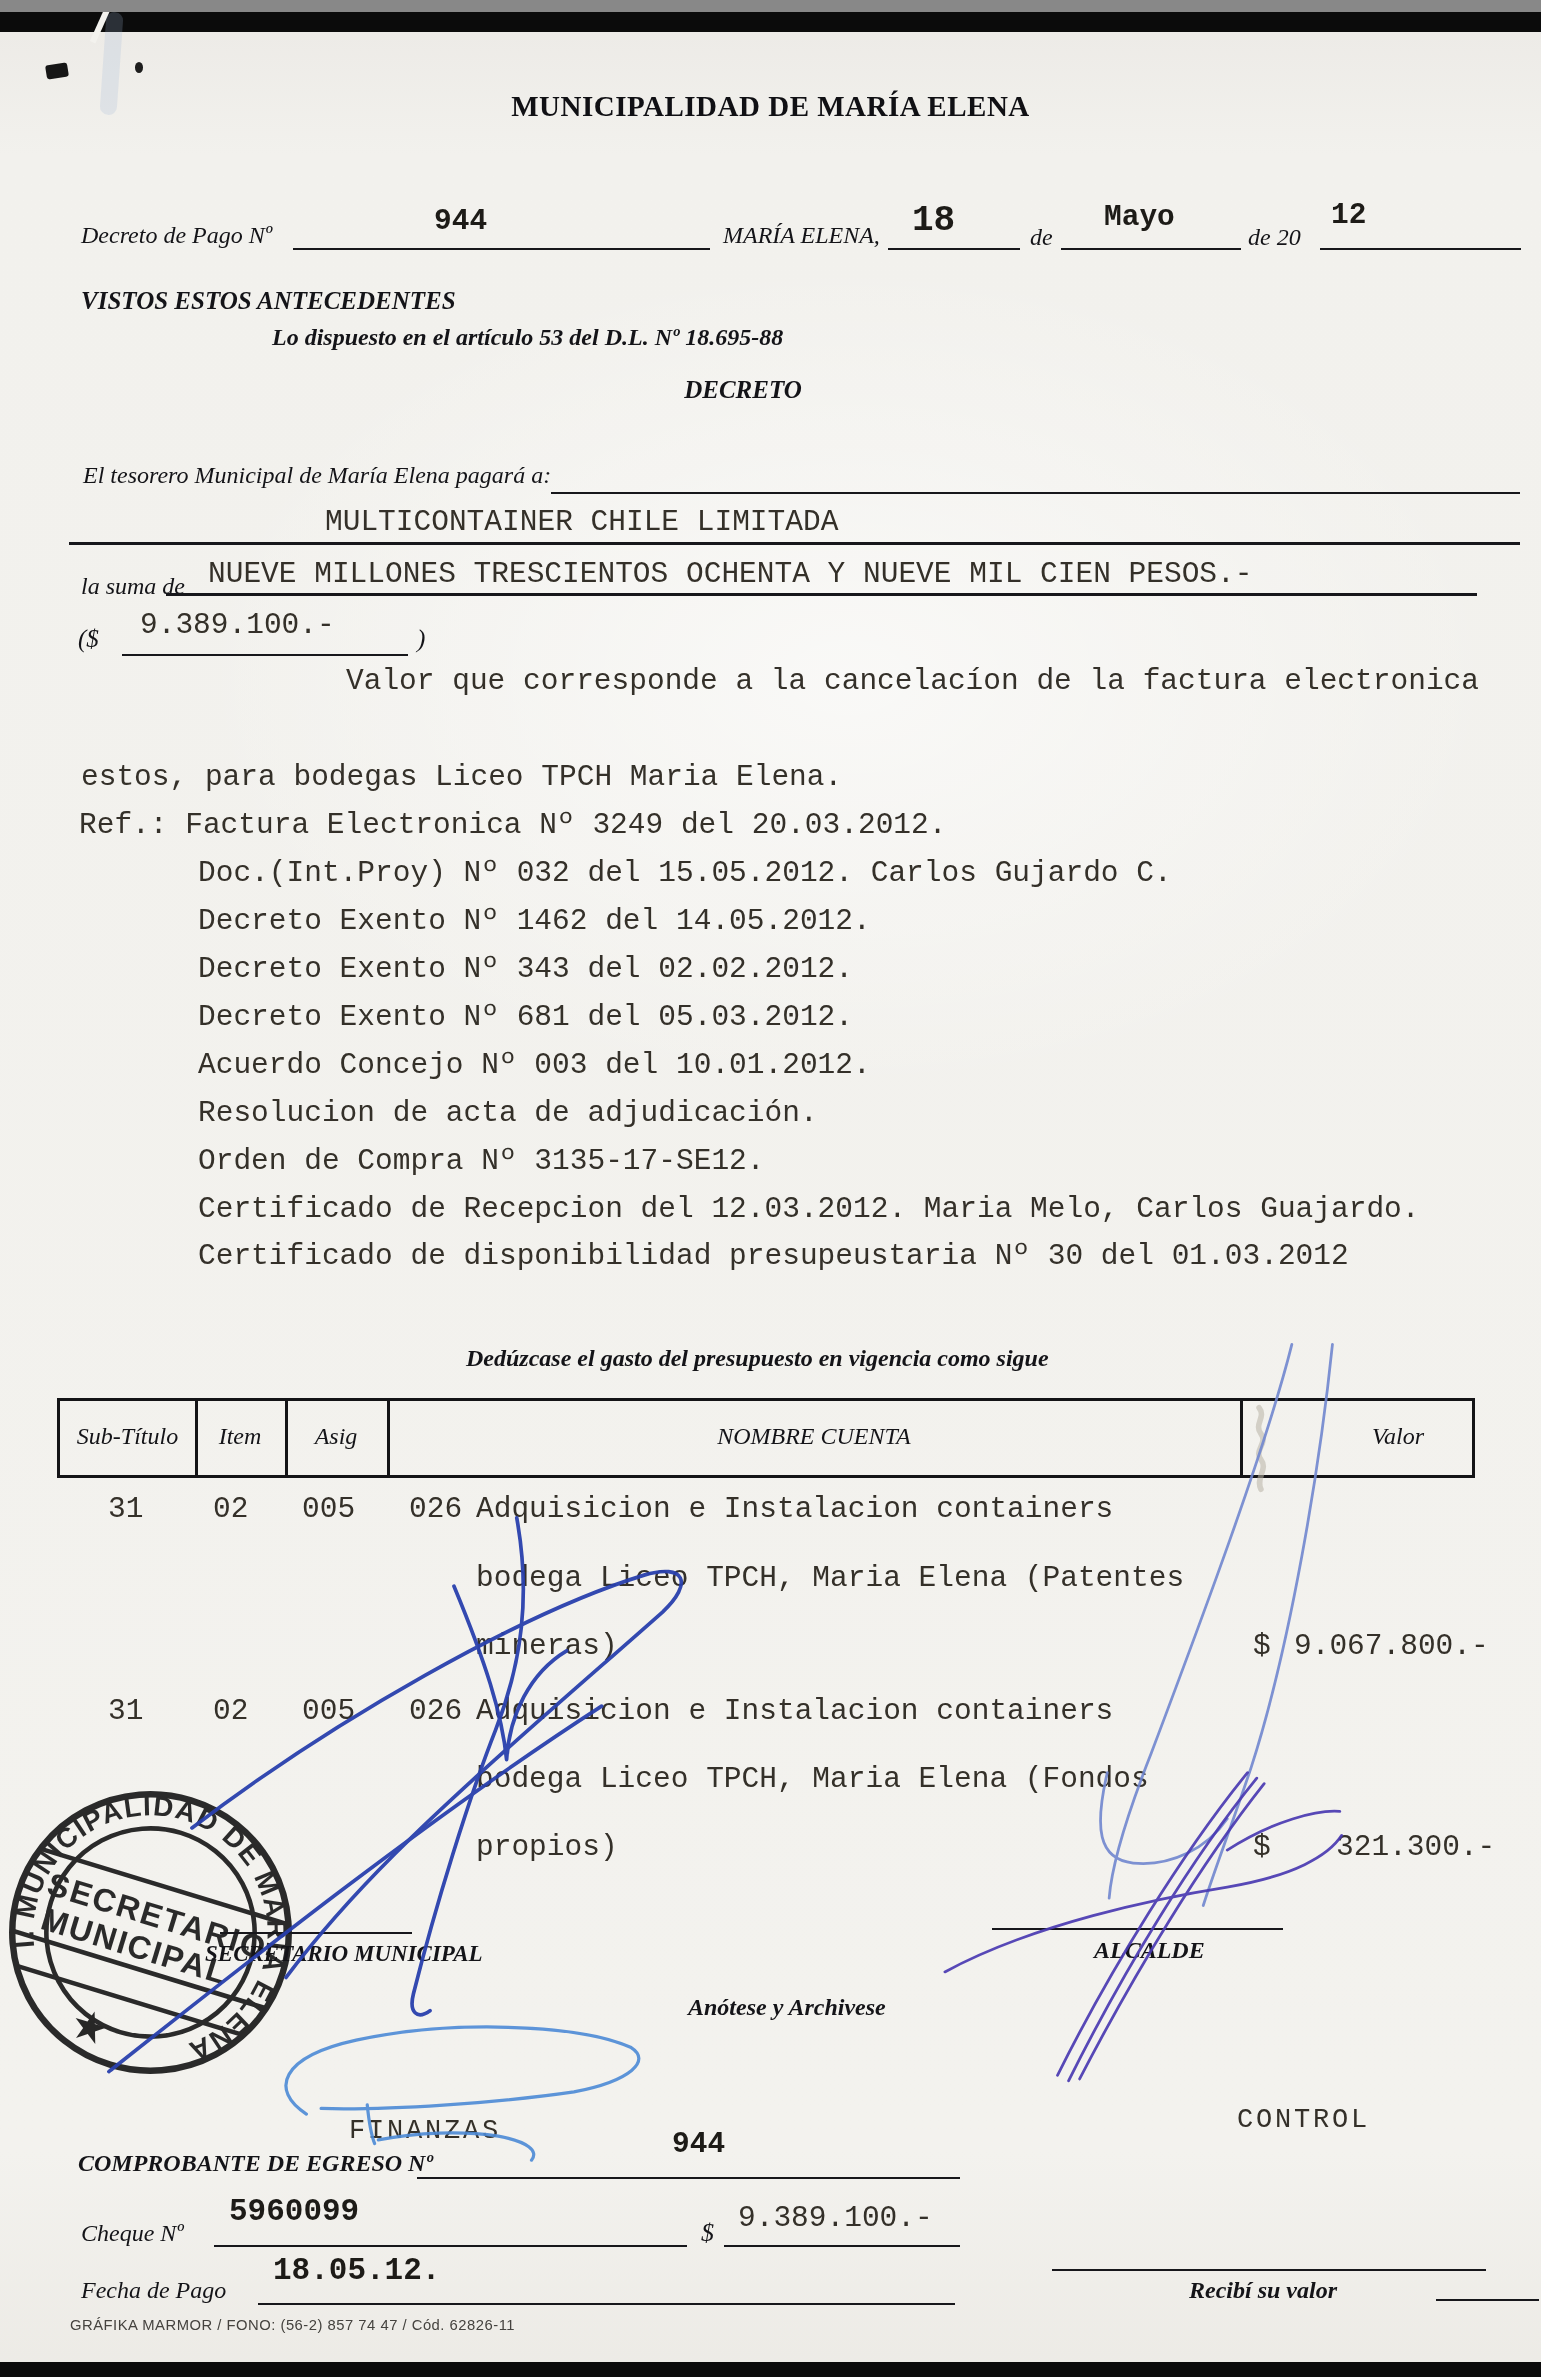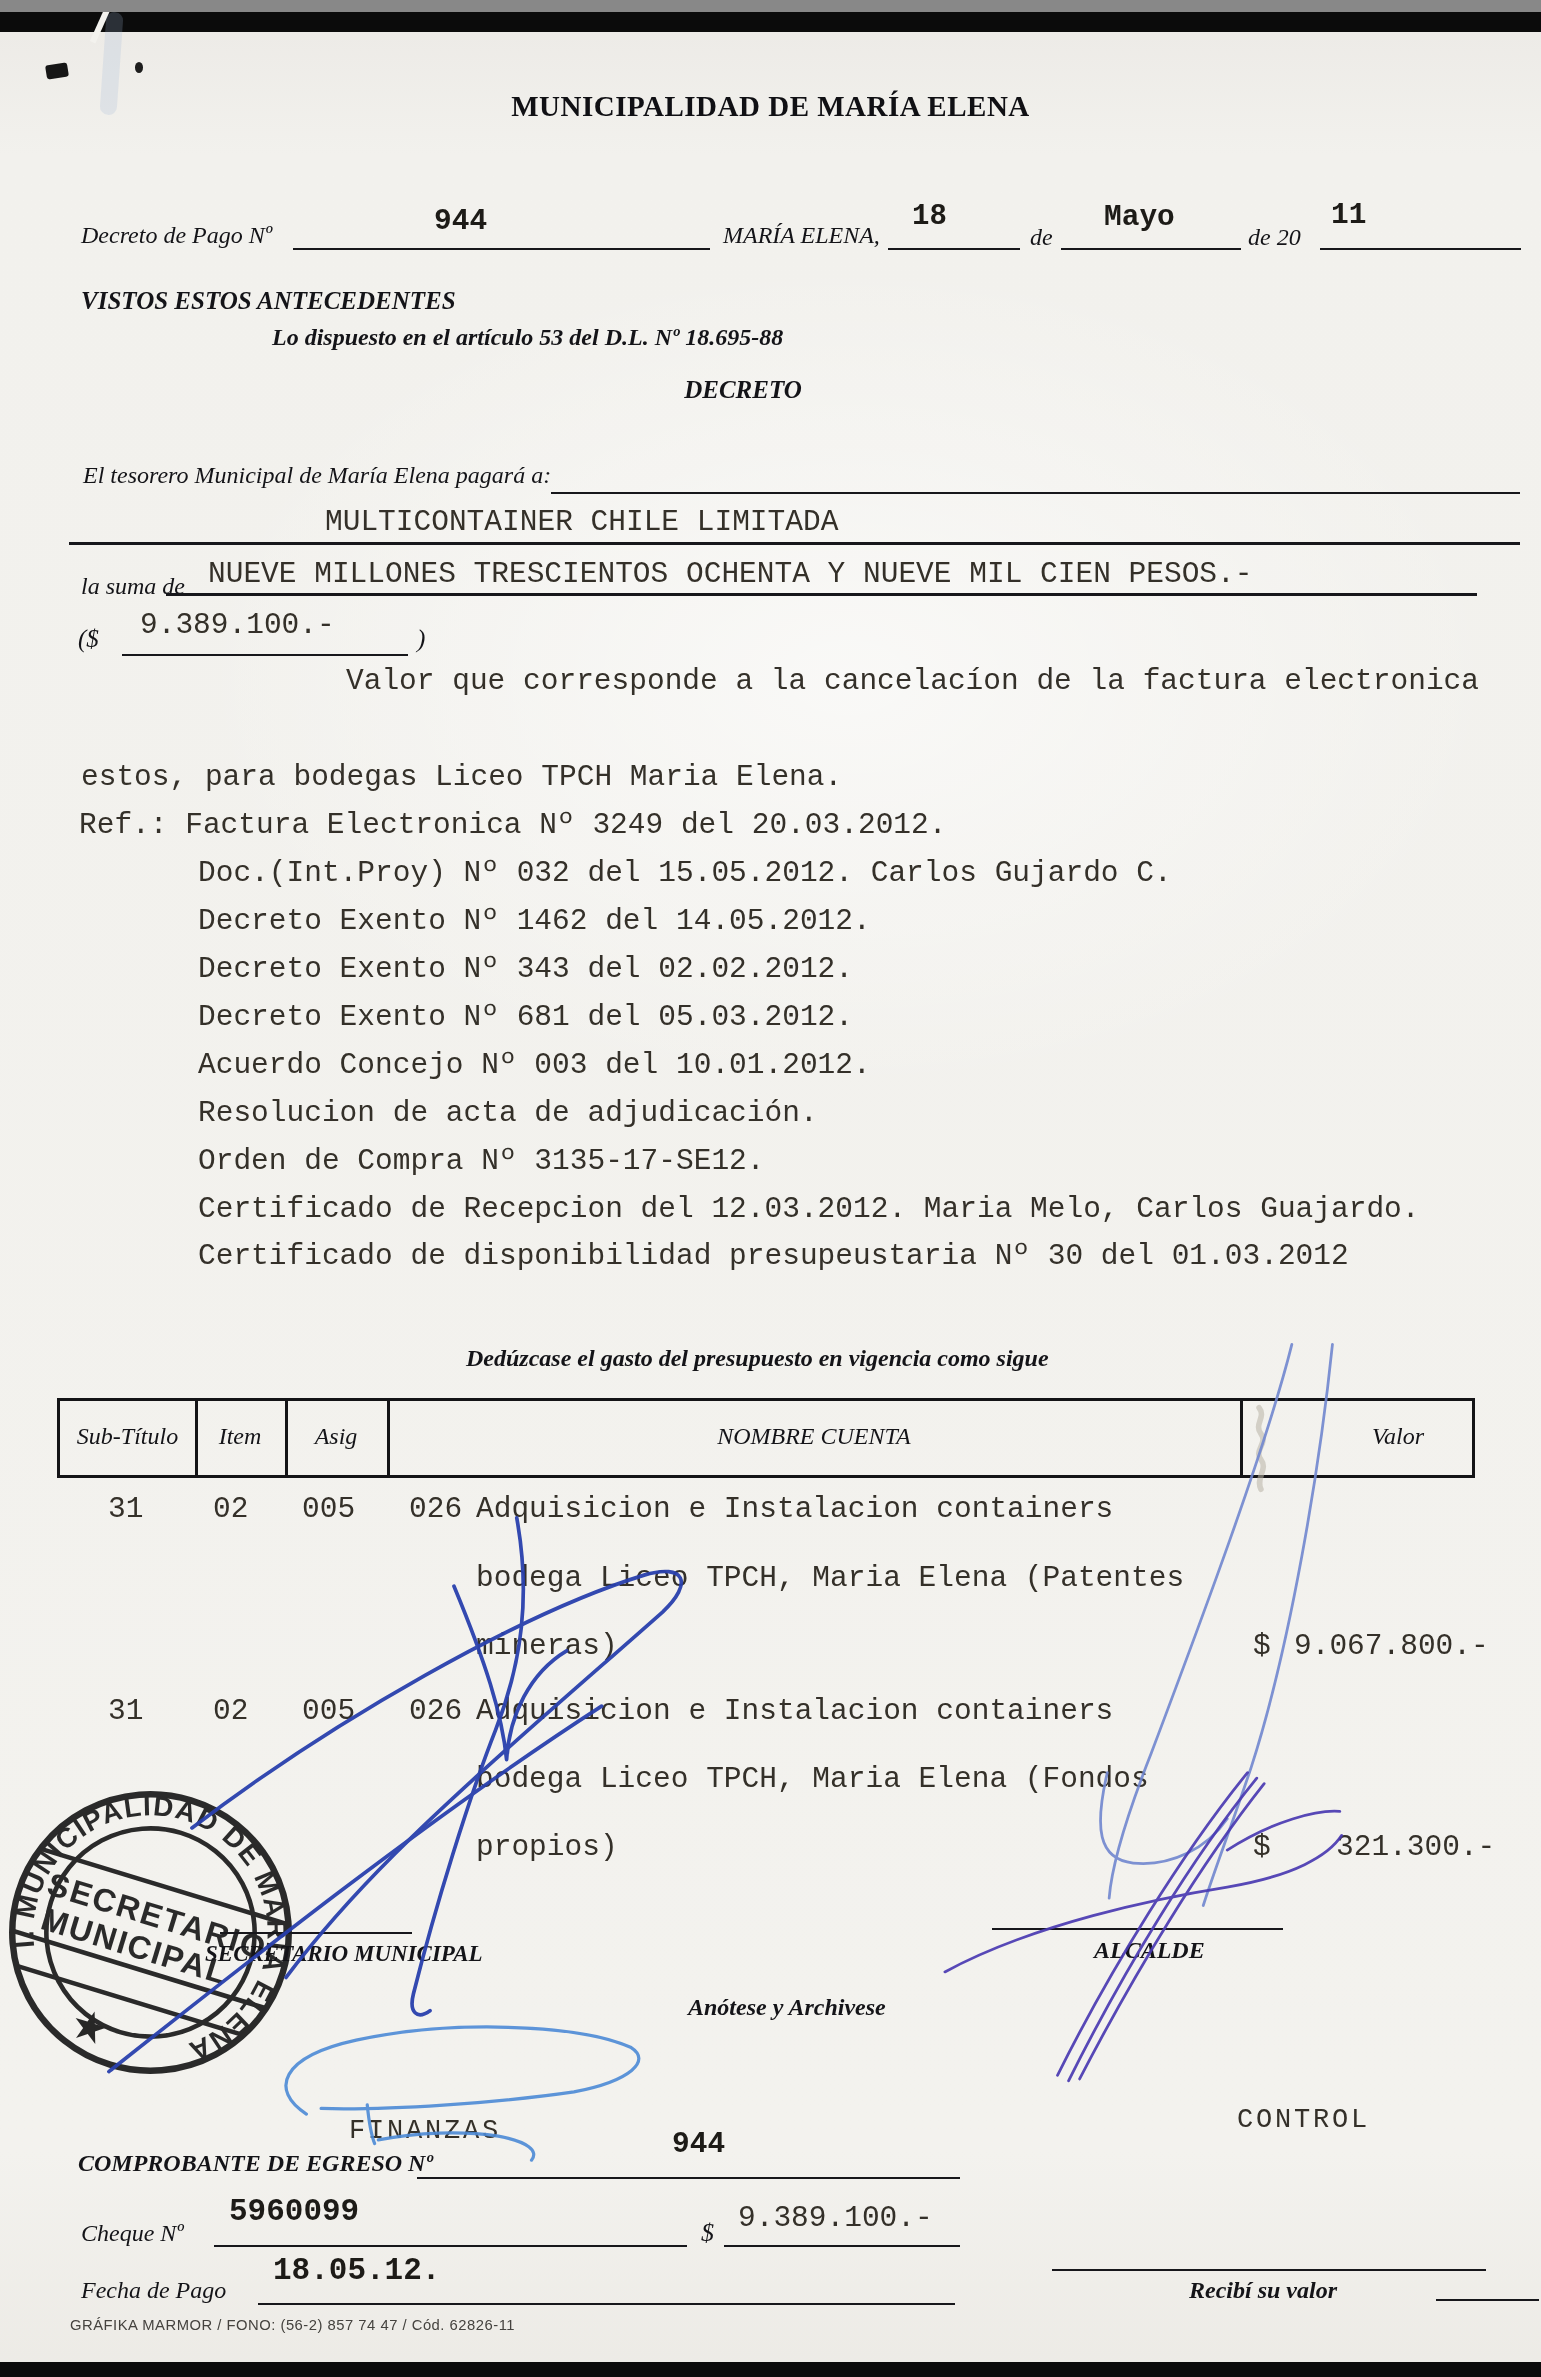--- a/index.html
+++ b/index.html
@@ -33,27 +33,27 @@
   <div class="abs" style="left:135px;top:50px;width:8.3px;height:11px;background:#1d1d1d;border-radius:50%;"></div>
   <div class="abs" style="left:103px;top:0;width:16.6px;height:103px;background:#9fb6d8;opacity:.22;border-radius:8.3px;transform:rotate(4deg);"></div>
 
   <div class="abs sc" style="left:0;right:0;top:78px;text-align:center;font-size:29px;font-weight:bold;letter-spacing:0.5px;">MUNICIPALIDAD DE MARÍA ELENA</div>
 
   <div class="abs it" style="left:81px;top:210px;font-size:24px;">Decreto de Pago Nº</div>
   <div class="rule" style="left:293px;top:236px;width:417px;"></div>
   <div class="abs tw dark" style="left:434px;top:192px;font-size:29.5px;">944</div>
   <div class="abs it" style="left:723px;top:210px;font-size:24px;">MARÍA ELENA,</div>
   <div class="rule" style="left:888px;top:236px;width:132px;"></div>
-  <div class="abs tw dark" style="left:912px;top:188px;font-size:29px;">18</div>
+  <div class="abs tw dark" style="left:912px;top:188px;font-size:36px;">18</div>
   <div class="abs it" style="left:1030px;top:212px;font-size:24px;">de</div>
   <div class="rule" style="left:1061px;top:236px;width:180px;"></div>
   <div class="abs tw dark" style="left:1104px;top:188px;font-size:29.5px;text-align:right;">Mayo</div>
   <div class="abs it" style="left:1248px;top:212px;font-size:24px;">de 20</div>
   <div class="rule" style="left:1320px;top:236px;width:201px;"></div>
-  <div class="abs tw dark" style="left:1331px;top:186px;font-size:29.5px;">11</div>
+  <div class="abs tw dark" style="left:1331px;top:186px;font-size:29.5px;">12</div>
 
   <div class="abs it" style="left:81px;top:275px;font-size:25px;font-weight:600;">VISTOS ESTOS ANTECEDENTES</div>
   <div class="abs it" style="left:272px;top:312px;font-size:24px;font-weight:600;">Lo dispuesto en el artículo 53 del D.L. Nº 18.695-88</div>
   <div class="abs it" style="left:0;right:55px;top:364px;text-align:center;font-size:25px;font-weight:600;">DECRETO</div>
 
   <div class="abs it" style="left:83px;top:450px;font-size:24px;">El tesorero Municipal de María Elena pagará a:</div>
   <div class="rule" style="left:551px;top:480px;width:969px;"></div>
   <div class="abs tw" style="left:325px;top:493px;font-size:29.5px;">MULTICONTAINER CHILE LIMITADA</div>
   <div class="rule thick" style="left:69px;top:530px;width:1451px;"></div>
   <div class="abs it" style="left:81px;top:561px;font-size:24px;">la suma de</div>

